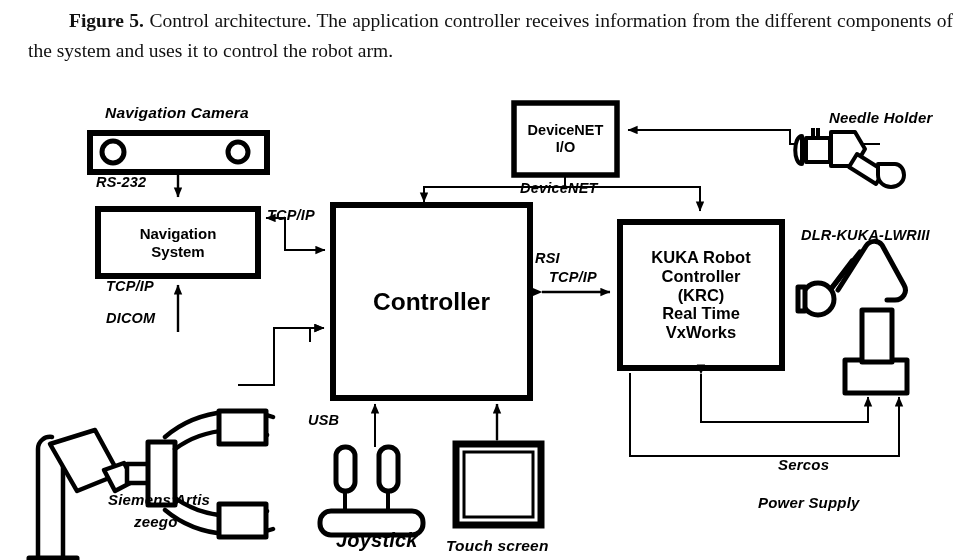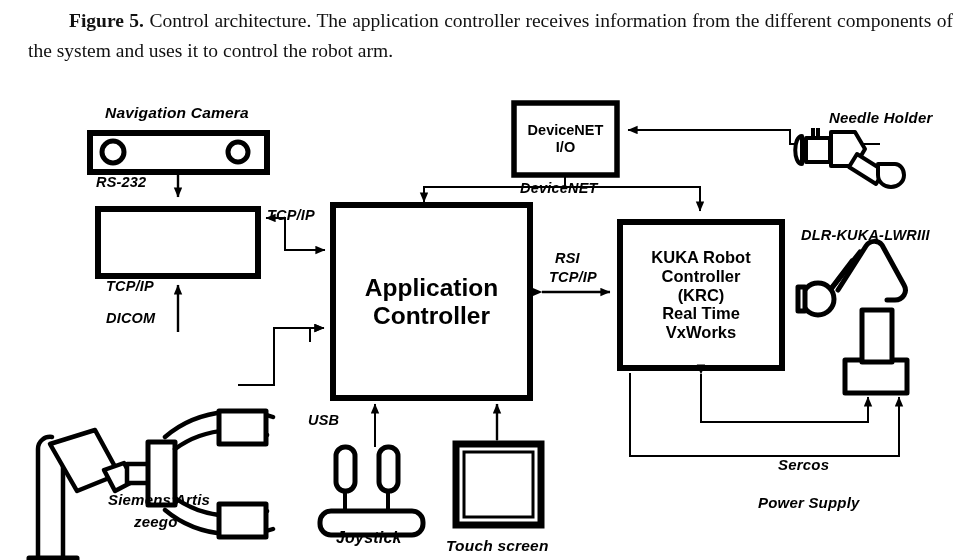--- a/index.html
+++ b/index.html
@@ -137,53 +137,56 @@
 
   <g>
     <rect x="456" y="352" width="85" height="81" fill="#fff" stroke="#000" stroke-width="7"></rect>
     <rect x="464" y="360" width="69" height="65" fill="#fff" stroke="#000" stroke-width="3"></rect>
   </g>
 </svg>
 
 <div class="lbl" style="left:105px;top:12px;font-size:15.5px;">Navigation Camera</div>
 <div class="lbl" style="left:96px;top:82px;">RS-232</div>
 
+<div class="boxtext" style="left:98px;top:117px;width:160px;height:67px;font-size:15px;flex-direction:column;">
+  <span>Navigation</span>
+  <span>System</span>
+</div>
 
 <div class="lbl" style="left:267px;top:115px;">TCP/IP</div>
 <div class="lbl" style="left:106px;top:186px;">TCP/IP</div>
 <div class="lbl" style="left:106px;top:205px;margin-top:13px;">DICOM</div>
 
 <div class="boxtext" style="left:333px;top:113px;width:197px;height:193px;font-size:24.5px;flex-direction:column;">
-  <span>Application</span>
   <span>Controller</span>
 </div>
 
 <div class="boxtext" style="left:514px;top:11px;width:103px;height:72px;font-size:14.5px;flex-direction:column;">
   <span>DeviceNET</span>
   <span>I/O</span>
 </div>
 
 <div class="lbl" style="left:520px;top:88px;">DeviceNET</div>
 <div class="lbl" style="left:829px;top:17px;font-size:15px;text-align:right;">Needle Holder</div>
 
-<div class="lbl" style="left:555px;top:158px;">RSI</div>
+<div class="lbl" style="left:535px;top:158px;">RSI</div>
 <div class="lbl" style="left:549px;top:177px;">TCP/IP</div>
 
 <div class="boxtext" style="left:620px;top:130px;width:162px;height:146px;font-size:16.5px;flex-direction:column;">
   <span>KUKA Robot</span>
   <span>Controller</span>
   <span>(KRC)</span>
   <span>Real Time</span>
   <span>VxWorks</span>
 </div>
 
 <div class="lbl" style="left:801px;top:135px;font-size:14.5px;">DLR-KUKA-LWRIII</div>
 <div class="lbl" style="left:778px;top:332px;font-size:15px;margin-top:32px;">Sercos</div>
 <div class="lbl" style="left:758px;top:366px;font-size:15px;margin-top:36px;">Power Supply</div>
 
 <div class="lbl" style="left:308px;top:320px;">USB</div>
-<div class="lbl" style="left:336px;top:437px;font-size:16px;text-align:right;">Joystick</div>
+<div class="lbl" style="left:336px;top:437px;font-size:20px;text-align:right;">Joystick</div>
 <div class="lbl" style="left:446px;top:445px;font-size:15.5px;">Touch screen</div>
 
 <div class="lbl" style="left:108px;top:399px;font-size:15px;">Siemens Artis</div>
 <div class="lbl" style="left:134px;top:421px;font-size:15px;">zeego</div>
 
 </div>
 
 </body></html>

